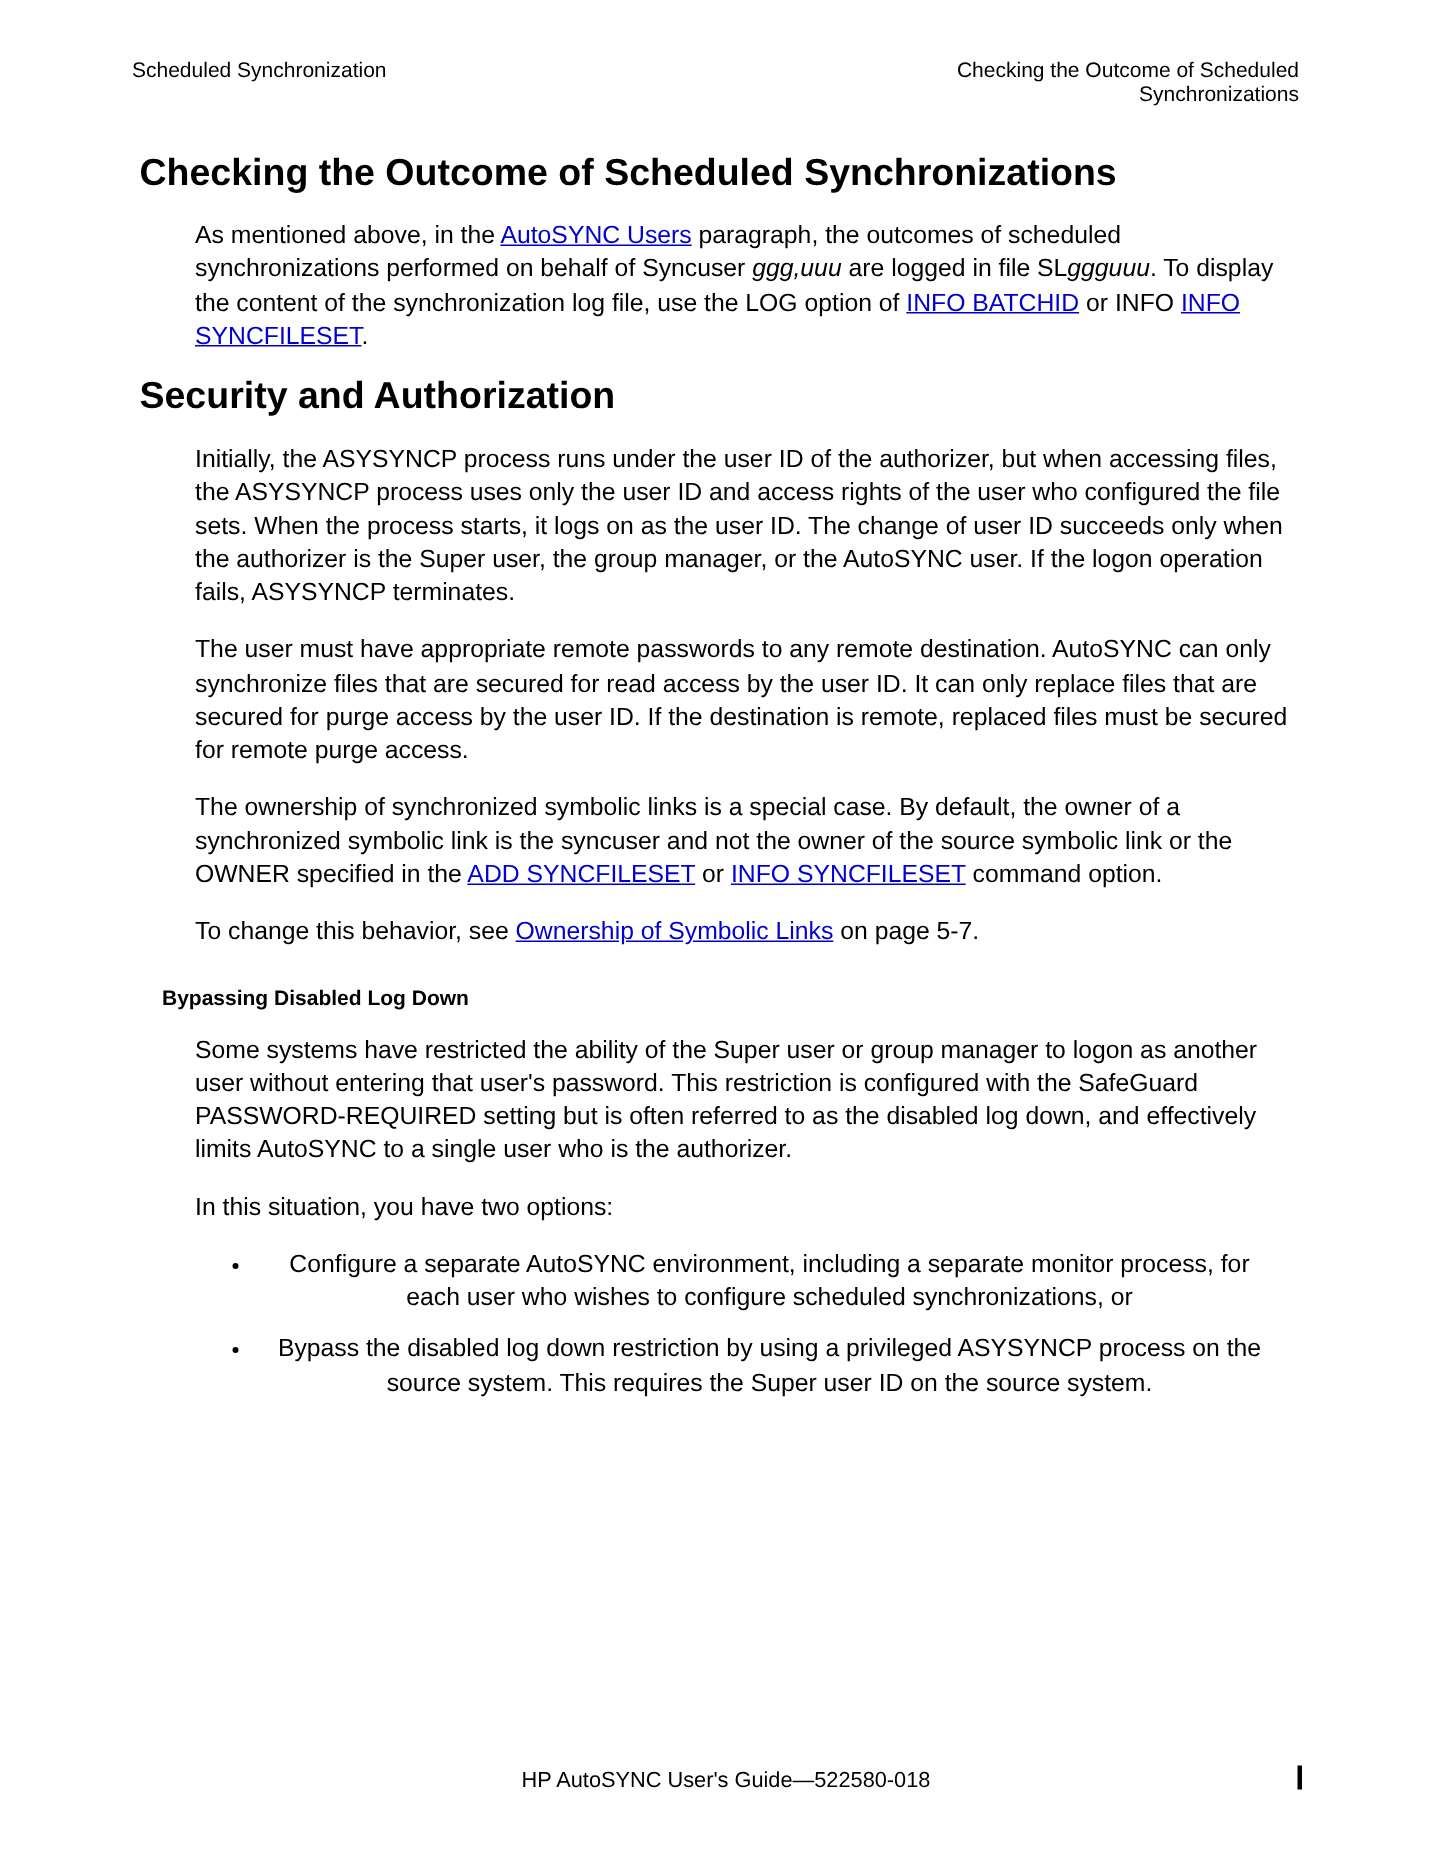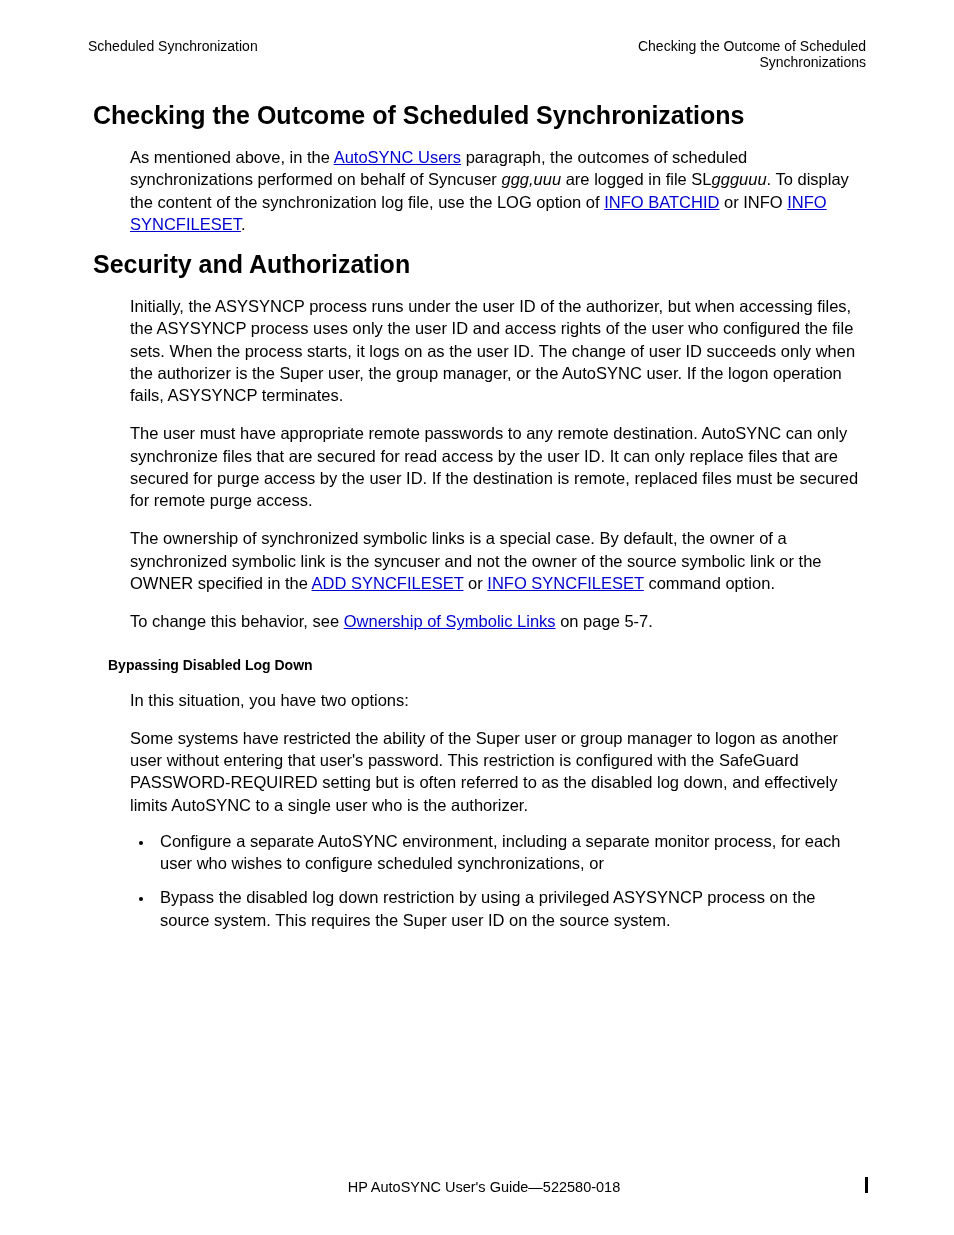--- a/index.html
+++ b/index.html
@@ -43,22 +43,23 @@
   p {
     font-size: 16.5px;
     line-height: 1.35;
     margin: 16px 0 14px 0;
   }
   a.link {
     color: #0000d0;
     text-decoration: underline;
   }
   ul {
-    margin: 0;
+    margin: 16px;
     padding-left: 24px;
+    text-align: center;
   }
   li {
     font-size: 16.5px;
     line-height: 1.35;
     margin-bottom: 12px;
     padding-left: 6px;
   }
   li::marker {
     font-size: 14px;
   }
@@ -115,22 +116,22 @@
       <span>The ownership of synchronized symbolic links is a special case. By default, the owner of a synchronized symbolic link is the syncuser and not the owner of the source symbolic link or the OWNER specified in the </span><a class="link" href="#">ADD SYNCFILESET</a><span> or </span><a class="link" href="#">INFO SYNCFILESET</a><span> command option.</span>
     </p>
     <p>
       <span>To change this behavior, see </span><a class="link" href="#">Ownership of Symbolic Links</a><span> on page 5-7.</span>
     </p>
   </div>
 
   <h2 style="margin-left:20px;">Bypassing Disabled Log Down</h2>
 
   <div class="body-indent">
+    <p>Some systems have restricted the ability of the Super user or group manager to logon as another user without entering that user's password. This restriction is configured with the SafeGuard PASSWORD-REQUIRED setting but is often referred to as the disabled log down, and effectively limits AutoSYNC to a single user who is the authorizer.</p>
     <p>In this situation, you have two options:</p>
-    <p>Some systems have restricted the ability of the Super user or group manager to logon as another user without entering that user's password. This restriction is configured with the SafeGuard PASSWORD-REQUIRED setting but is often referred to as the disabled log down, and effectively limits AutoSYNC to a single user who is the authorizer.</p>
     <ul>
       <li>Configure a separate AutoSYNC environment, including a separate monitor process, for each user who wishes to configure scheduled synchronizations, or</li>
       <li>Bypass the disabled log down restriction by using a privileged ASYSYNCP process on the source system. This requires the Super user ID on the source system.</li>
     </ul>
   </div>
 
   <div class="footer">
     <div>HP AutoSYNC User's Guide—522580-018</div>
   </div>
 

